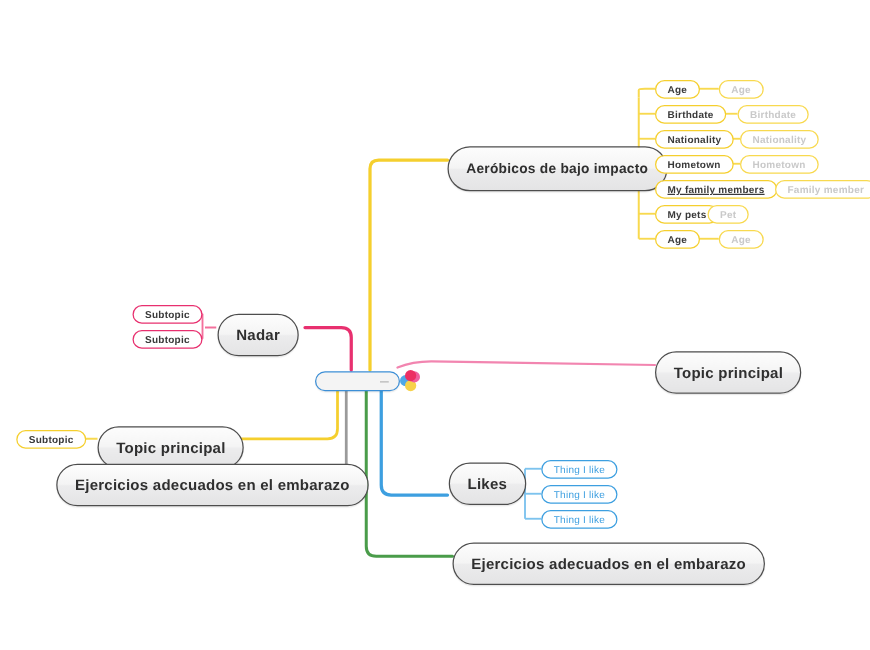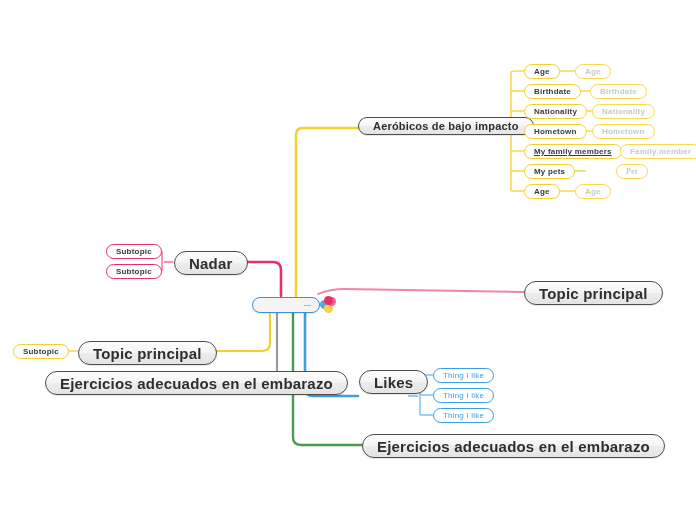--- a/index.html
+++ b/index.html
@@ -37,27 +37,27 @@
     border-radius: 999px;
     letter-spacing: .2px;
   }
 
   
   .node.main {
     background: linear-gradient(to bottom, #fdfdfd 0%, #f4f4f4 48%, #ececed 52%, #e4e4e5 100%);
     border: 1.4px solid #4d4d4d;
     color: #2f2f2f;
     font-weight: bold;
-    font-size: 15px;
+    font-size: 12px;
     padding: 0 14px;
-    height: 24px;
+    height: 34px;
     box-shadow: 0 1px 1px rgba(0,0,0,.10);
   }
   .node.main.big {
-    height: 18px;
+    height: 36px;
     font-size: 11px;
   }
 
   
   .node.pill {
     background: #ffffff;
     font-size: 8px;
     font-weight: bold;
     height: 15px;
     padding: 0 9px;
@@ -203,21 +203,21 @@
   </div>
   <div class="node pill yellow ghost" style="left:592px; top:104px;">
     <span>Nationality</span>
   </div>
   <div class="node pill yellow ghost" style="left:592px; top:124px;">
     <span>Hometown</span>
   </div>
   <div class="node pill yellow ghost" style="left:620px; top:144px;">
     <span>Family member</span>
   </div>
-  <div class="node pill yellow ghost" style="left:616px; top:164px;font-family:Liberation Serif, serif;">
+  <div class="node pill yellow ghost" style="left:566px; top:164px;">
     <span>Pet</span>
   </div>
   <div class="node pill yellow ghost" style="left:575px; top:184px;">
     <span>Age</span>
   </div>
 
   <div class="node main" style="left:174px; top:251px;">
     <span>Nadar</span>
   </div>
   <div class="node pill pink" style="left:106px; top:244px;">

